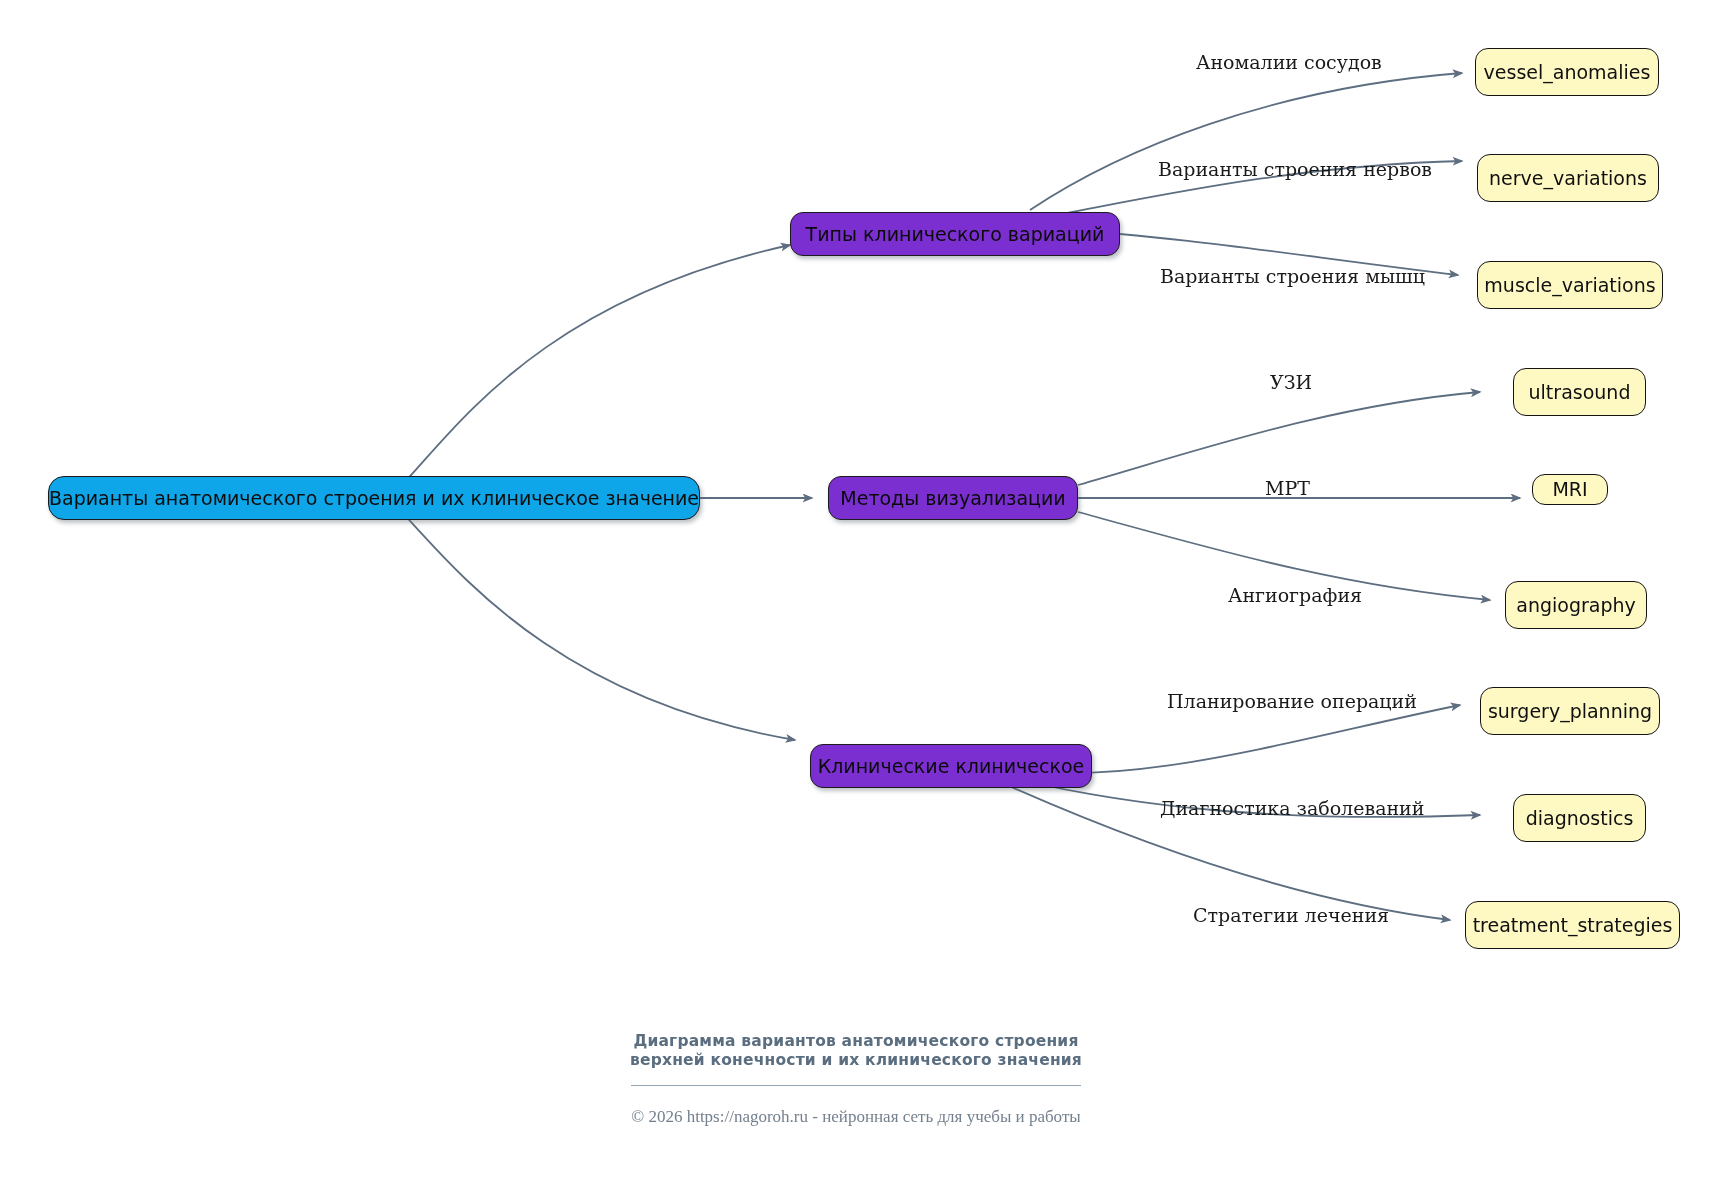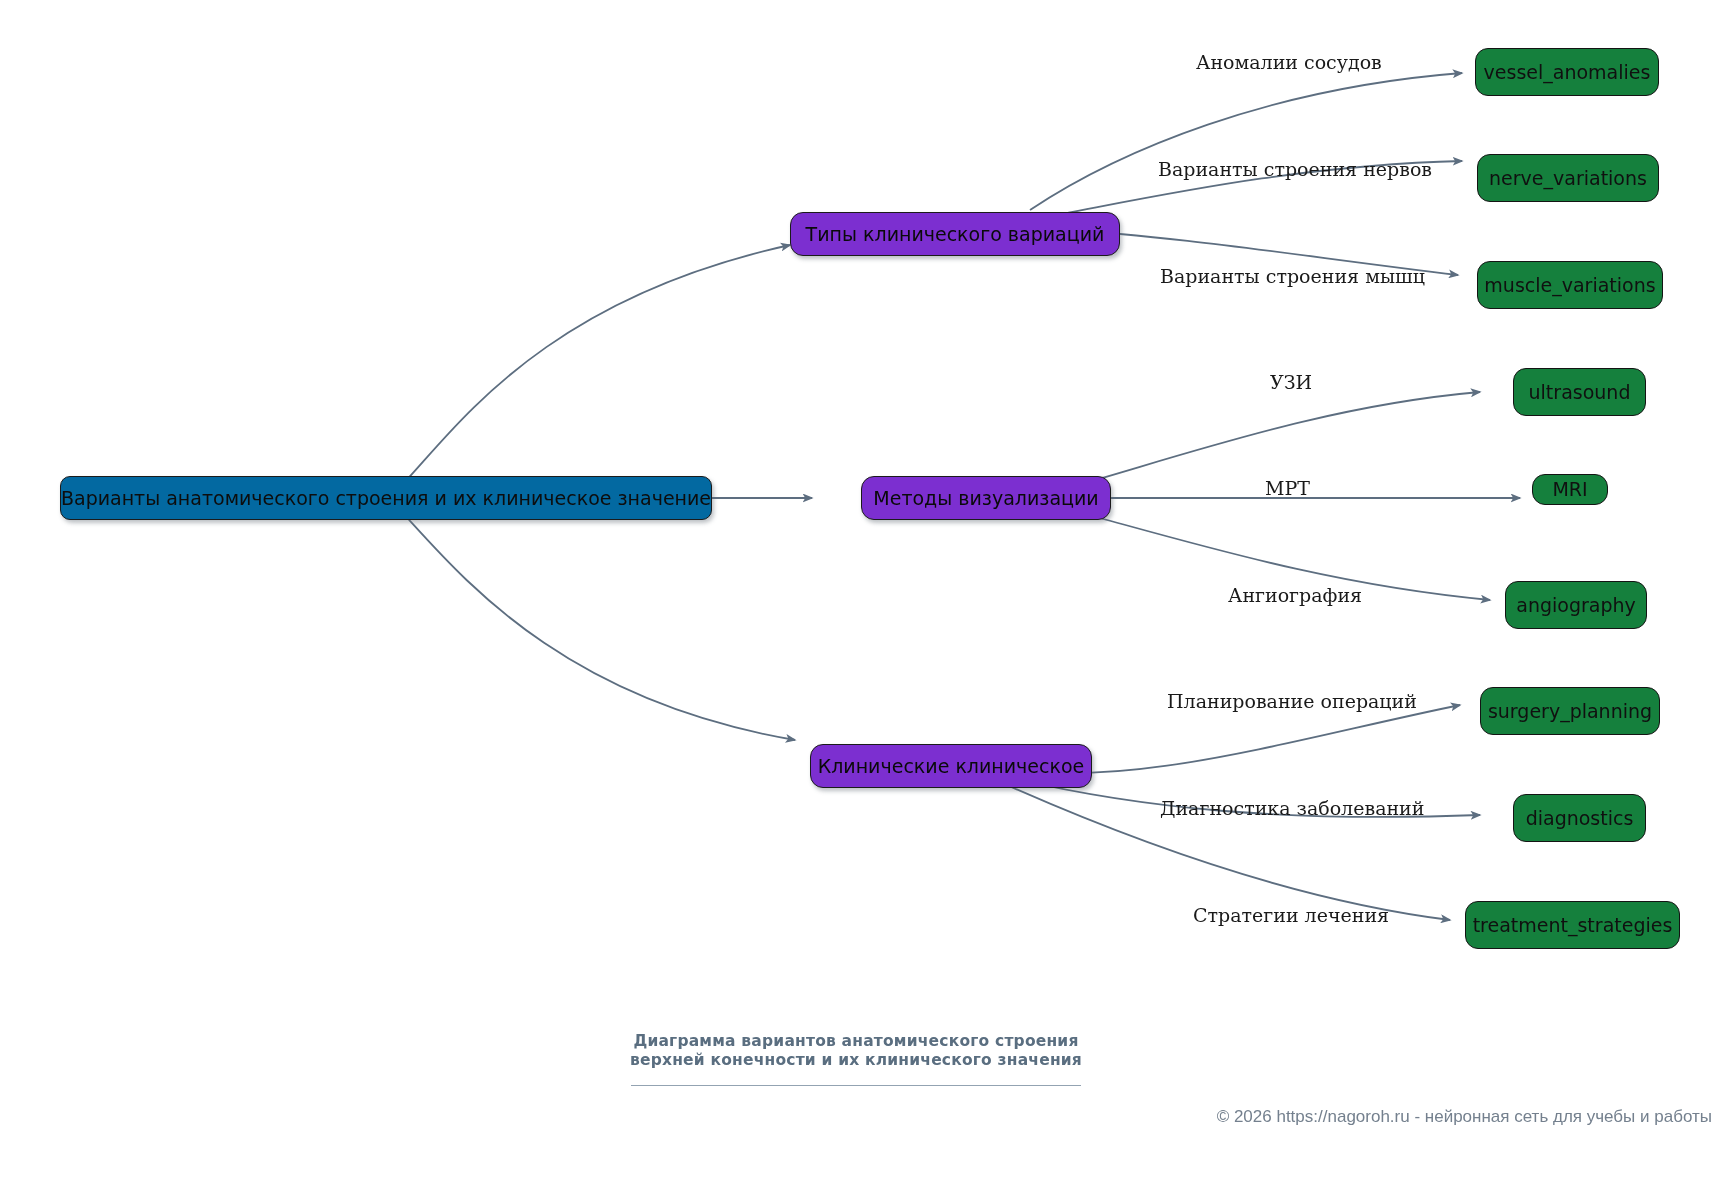--- a/index.html
+++ b/index.html
@@ -31,40 +31,39 @@
     box-sizing: border-box;
     display: flex;
     align-items: center;
     justify-content: center;
     white-space: nowrap;
     font-family: "DejaVu Sans", "Liberation Sans", sans-serif;
     line-height: 1;
   }
 
   .node-root {
-    background: #0369a1;
+    background: #0ea5e9;
     border: 1.6px solid #1b1b1b;
-    border-radius: 10px;
+    border-radius: 16px;
     color: #0d0d0d;
     font-size: 19px;
     box-shadow: 2px 3px 4px rgba(90,100,110,0.40);
-    margin-left: 12px;
   }
 
   .node-branch {
     background: #7c2fd0;
     border: 1.6px solid #1b1b1b;
     border-radius: 13px;
     color: #0a0a0a;
     font-size: 19px;
     box-shadow: 2px 3px 4px rgba(90,100,110,0.40);
   }
 
   .node-leaf {
-    background: #15803d;
+    background: #fef9c3;
     border: 1.7px solid #141414;
     border-radius: 13px;
     color: #101010;
     font-size: 19px;
   }
 
   .edge-label {
     position: absolute;
     font-family: "DejaVu Serif", "Liberation Serif", serif;
     font-size: 19px;
@@ -88,25 +87,24 @@
     letter-spacing: 0.2px;
   }
   .footer-rule {
     width: 450px;
     height: 1px;
     background: #93a3b2;
     margin: 14px auto 0 auto;
   }
   .footer-credit {
     margin-top: 22px;
-    font-family: Liberation Sans, sans-serif;
+    font-family: Liberation Serif, serif;
     font-size: 17px;
     color: #74808e;
     line-height: 1;
-    text-align: right;
   }
 </style>
 </head>
 <body>
 
 <div id="canvas">
 
   <svg id="edge-layer" viewBox="0 0 1712 1195" xmlns="http://www.w3.org/2000/svg">
     <defs>
       <marker id="arrow" markerWidth="11" markerHeight="9" refX="9.4" refY="4.5" orient="auto" markerUnits="userSpaceOnUse">
@@ -132,21 +130,21 @@
   </svg>
 
   <div class="node node-root" style="left:48px; top:476px; width:652px; height:44px;">
     <span>Варианты анатомического строения и их клиническое значение</span>
   </div>
 
   <div class="node node-branch" style="left:790px; top:212px; width:330px; height:44px;">
     <span>Типы клинического вариаций</span>
   </div>
 
-  <div class="node node-branch" style="left:828px; top:476px; width:250px; height:44px;margin-left:33px;">
+  <div class="node node-branch" style="left:828px; top:476px; width:250px; height:44px;">
     <span>Методы визуализации</span>
   </div>
 
   <div class="node node-branch" style="left:810px; top:744px; width:282px; height:44px;">
     <span>Клинические клиническое</span>
   </div>
 
   <div class="node node-leaf" style="left:1475px; top:48px; width:184px; height:48px;">
     <span>vessel_anomalies</span>
   </div>

